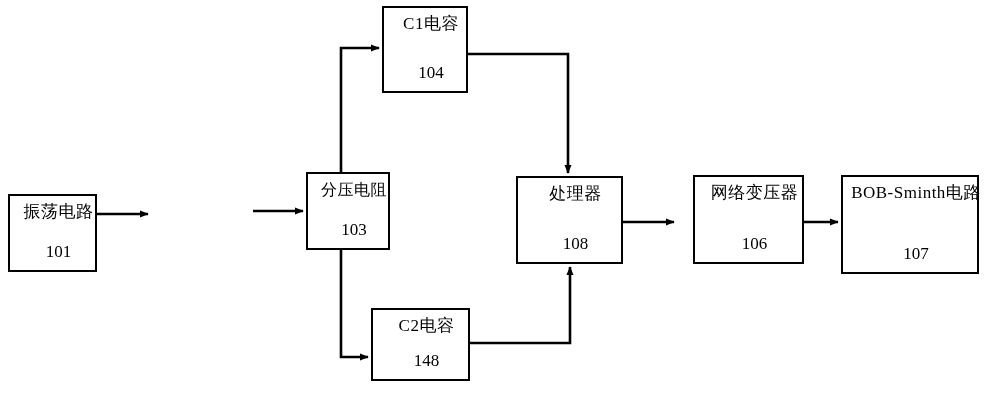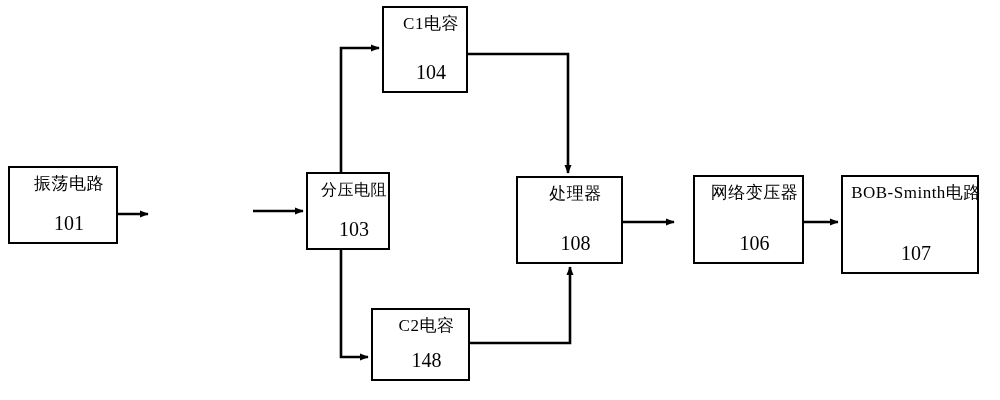--- a/index.html
+++ b/index.html
@@ -40,21 +40,21 @@
   }
   .node-label {
     font-size: 17px;
     line-height: 1.1;
     color: #000000;
     text-align: center;
     white-space: nowrap;
     letter-spacing: 0.5px;
   }
   .node-ref {
-    font-size: 20px;
+    font-size: 17px;
     line-height: 1.1;
     color: #000000;
     text-align: center;
     font-family: "Liberation Serif", "DejaVu Serif", serif;
   }
   .node.small .node-label { font-size: 16px; }
 </style>
 </head>
 <body>
 
@@ -71,21 +71,21 @@
         <polyline points="253,211 303,211" fill="none" stroke="#000000" stroke-width="2.6" stroke-linecap="butt" stroke-linejoin="miter" marker-end="url(#arrowhead)"></polyline>
         <polyline points="341,172 341,48 379,48" fill="none" stroke="#000000" stroke-width="2.6" stroke-linecap="butt" stroke-linejoin="miter" marker-end="url(#arrowhead)"></polyline>
         <polyline points="341,250 341,357 368,357" fill="none" stroke="#000000" stroke-width="2.6" stroke-linecap="butt" stroke-linejoin="miter" marker-end="url(#arrowhead)"></polyline>
         <polyline points="468,54 568,54 568,173" fill="none" stroke="#000000" stroke-width="2.6" stroke-linecap="butt" stroke-linejoin="miter" marker-end="url(#arrowhead)"></polyline>
         <polyline points="470,343 570,343 570,267" fill="none" stroke="#000000" stroke-width="2.6" stroke-linecap="butt" stroke-linejoin="miter" marker-end="url(#arrowhead)"></polyline>
         <polyline points="623,222 674,222" fill="none" stroke="#000000" stroke-width="2.6" stroke-linecap="butt" stroke-linejoin="miter" marker-end="url(#arrowhead)"></polyline>
         <polyline points="788,222 838,222" fill="none" stroke="#000000" stroke-width="2.6" stroke-linecap="butt" stroke-linejoin="miter" marker-end="url(#arrowhead)"></polyline>
       </g>
   </svg>
 
-  <div class="node" style="left: 8px; top: 166px; width: 110px; height: 78px; border-color: rgb(0, 0, 0); background: rgb(255, 255, 255);">
+  <div class="node" style="left: 8px; top: 194px; width: 89px; height: 78px; border-color: rgb(0, 0, 0); background: rgb(255, 255, 255);">
     <div class="node-label">振荡电路</div>
     <div class="node-ref">101</div>
   </div>
 
 
   <div class="node small" style="left: 306px; top: 172px; width: 84px; height: 78px; border-color: rgb(0, 0, 0); background: rgb(255, 255, 255);">
     <div class="node-label">分压电阻</div>
     <div class="node-ref">103</div>
   </div>
 

